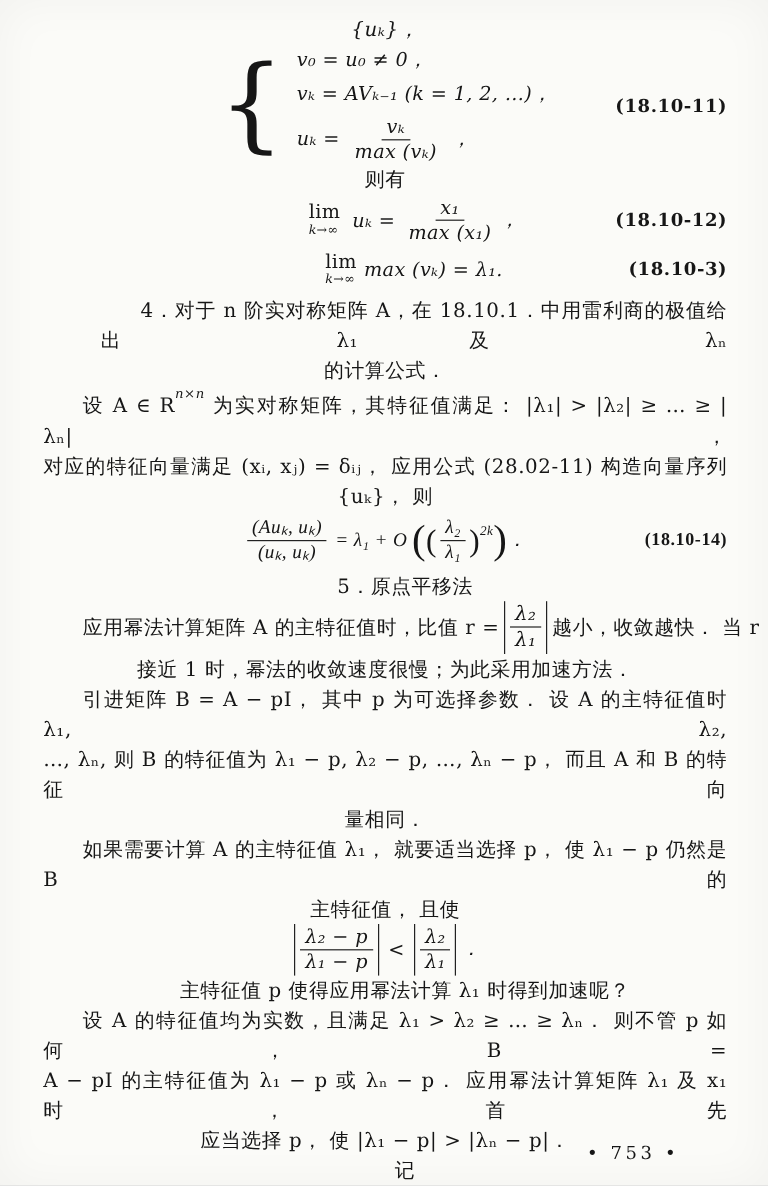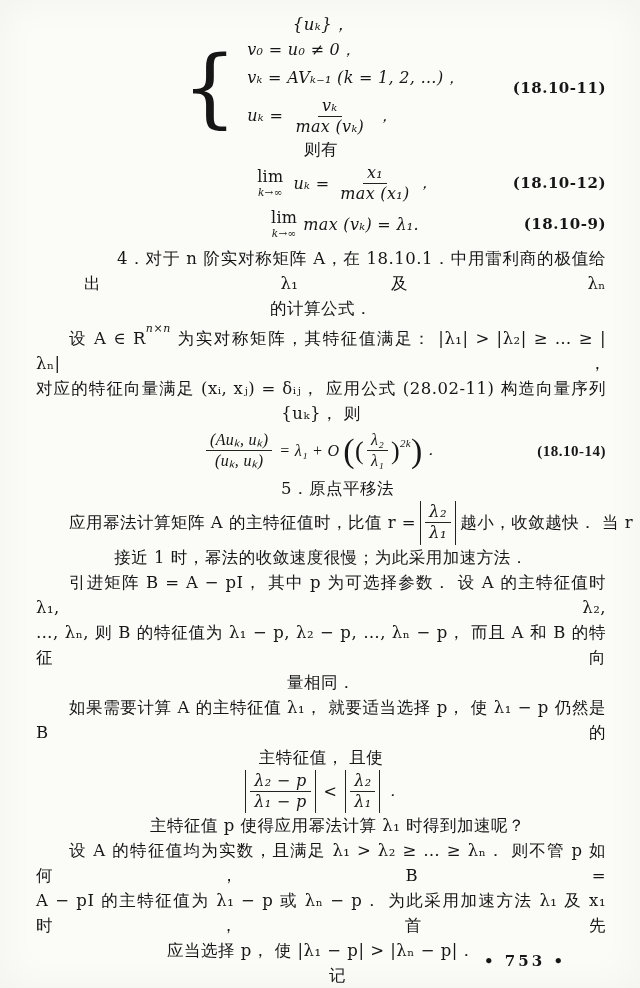--- a/index.html
+++ b/index.html
@@ -58,21 +58,20 @@
     display:inline-flex;
     align-items:center;
     border-left:1.4px solid #222;
     border-right:1.4px solid #222;
     padding:1px 4px;
     margin:0 4px;
   }
   .lim{
     display:inline-flex;
     flex-direction:column;
-    align-items:center;
     line-height:1;
     margin-right:6px;
     font-style:normal;
     margin-left:48px;
   }
   .lim .lim-sub{ font-size:10.5px; margin-top:2px; font-style:italic; }
   .cases{ display:flex; align-items:center; }
   .brace{
     font-size:86px;
     font-weight:400;
@@ -85,21 +84,21 @@
   .bigp{ font-style:normal; line-height:0; vertical-align:middle; font-weight:300; }
   .bp1{ font-size:34px; }
   .bp2{ font-size:26px; }
   .bp3{ font-size:28px; }
   .sp{ font-size:11px; font-style:italic; position:relative; top:-8px; }
   .gap-s{ margin:0 4px; }
   .pageno{
     position:absolute;
     right:74px;
     bottom:18px;
-    font-weight:bold;
+    font-weight:normal;
     font-size:15px;
     letter-spacing:3px;
   }
   .mt2{margin-top:2px;} .mt4{margin-top:4px;} .mt6{margin-top:6px;margin-left:48px;}
   .h-cases{ height:94px; }
   .h-md{ min-height:42px; }
   .h-lg{ min-height:46px;font-family:Liberation Serif, serif; }
   .p6line{ display:flex; align-items:center; white-space:nowrap; line-height:32px; font-size:16.5px; letter-spacing:0.5px; }
   .p6line .txt{ }
 </style>
@@ -144,21 +143,21 @@
     <span>，</span>
     <span class="eqtag">(18.10-12)</span>
   </div>
 
   <div class="eqrow mt4" style="min-height:32px;">
     <span class="lim">
       <span>lim</span>
       <span class="lim-sub">k→∞</span>
     </span>
     <span class="math">max (vₖ) = λ₁.</span>
-    <span class="eqtag">(18.10-9)</span>
+    <span class="eqtag">(18.10-3)</span>
   </div>
 
   <div class="bl just indent mt6">4．对于 n 阶实对称矩阵 A，在 18.10.1．中用雷利商的极值给出 λ₁ 及 λₙ</div>
   <div class="bl">的计算公式．</div>
 
   <div class="bl just indent"><span>设 A ∈ R</span><sup class="sp" style="top:-5px;">n×n</sup><span> 为实对称矩阵，其特征值满足：  |λ₁| &gt; |λ₂| ≥ … ≥ |λₙ|，</span></div>
   <div class="bl just">对应的特征向量满足 (xᵢ, xⱼ) = δᵢⱼ， 应用公式 (28.02-11) 构造向量序列</div>
   <div class="bl">{uₖ}， 则</div>
 
   <div class="eqrow h-lg mt2">
@@ -214,21 +213,21 @@
         <span class="fr-num">λ₂</span>
         <span class="fr-den">λ₁</span>
       </span>
     </span>
     <span>．</span>
   </div>
 
   <div class="bl indent">主特征值 p 使得应用幂法计算 λ₁ 时得到加速呢？</div>
 
   <div class="bl just indent">设 A 的特征值均为实数，且满足 λ₁ &gt; λ₂ ≥ … ≥ λₙ． 则不管 p 如何，B =</div>
-  <div class="bl just">A − pI 的主特征值为 λ₁ − p 或 λₙ − p． 为此采用加速方法 λ₁ 及 x₁ 时，首先</div>
+  <div class="bl just">A − pI 的主特征值为 λ₁ − p 或 λₙ − p． 应用幂法计算矩阵 λ₁ 及 x₁ 时，首先</div>
   <div class="bl">应当选择 p， 使 |λ₁ − p| &gt; |λₙ − p|．</div>
 
   <div class="bl indent">记</div>
 
   <div class="eqrow h-lg">
 
     <span class="bigp bp3 gap-s">{</span>
 
     <span class="bigp bp3">}</span>
 

